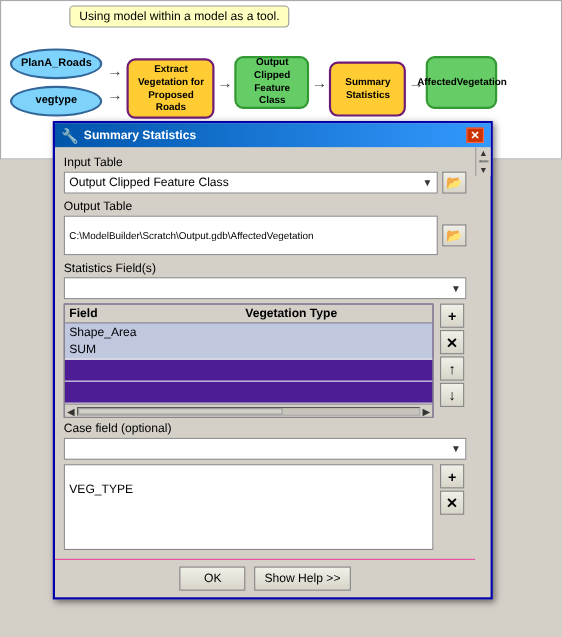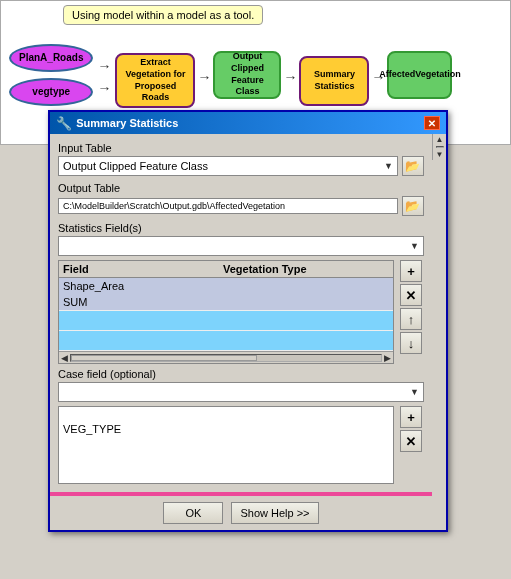--- a/index.html
+++ b/index.html
@@ -48,21 +48,21 @@
     .flow-inputs {
       display: flex;
       flex-direction: column;
       gap: 6px;
       margin-right: 2px;
     }
 
     .node-oval {
       border-radius: 50%;
       border: 2px solid #336699;
-      background: #d946ef;
+      background: #7dd3fc;
       color: #000;
       font-size: 10px;
       font-weight: bold;
       text-align: center;
       display: flex;
       align-items: center;
       justify-content: center;
       padding: 4px 8px;
       min-width: 60px;
       min-height: 28px;
@@ -196,21 +196,21 @@
       justify-content: space-between;
     }
 
     .select-arrow {
       font-size: 9px;
       color: #333;
     }
 
     .input-text {
       flex: 1;
-      height: 16px;
+      height: 36px;
       border: 1px solid #888;
       background: #fff;
       font-size: 10px;
       padding: 1px 4px;
       display: flex;
       align-items: center;
     }
 
     .folder-btn {
       width: 22px;
@@ -241,21 +241,21 @@
       background: #fff;
       font-size: 11px;
       padding: 1px 4px;
       display: flex;
       align-items: center;
       justify-content: flex-end;
     }
 
     .table-container {
       border: 1px solid #888;
-      background: #7dd3fc;
+      background: #4c1d95;
       margin-bottom: 4px;
       position: relative;
     }
 
     .table-header {
       display: flex;
       background: #d4d0c8;
       border-bottom: 1px solid #888;
       font-weight: bold;
       font-size: 11px;
@@ -369,21 +369,21 @@
       display: flex;
       flex-direction: column;
       gap: 2px;
     }
 
     .dialog-footer {
       display: flex;
       justify-content: center;
       gap: 8px;
       padding: 6px 8px;
-      border-top: 4px solid #ec4899;
+      border-top: 1px solid #ec4899;
     }
 
     .footer-btn {
       min-width: 60px;
       height: 22px;
       border: 1px solid #888;
       background: linear-gradient(to bottom, #f0f0e8, #d8d4c8);
       font-size: 11px;
       cursor: pointer;
       display: flex;

